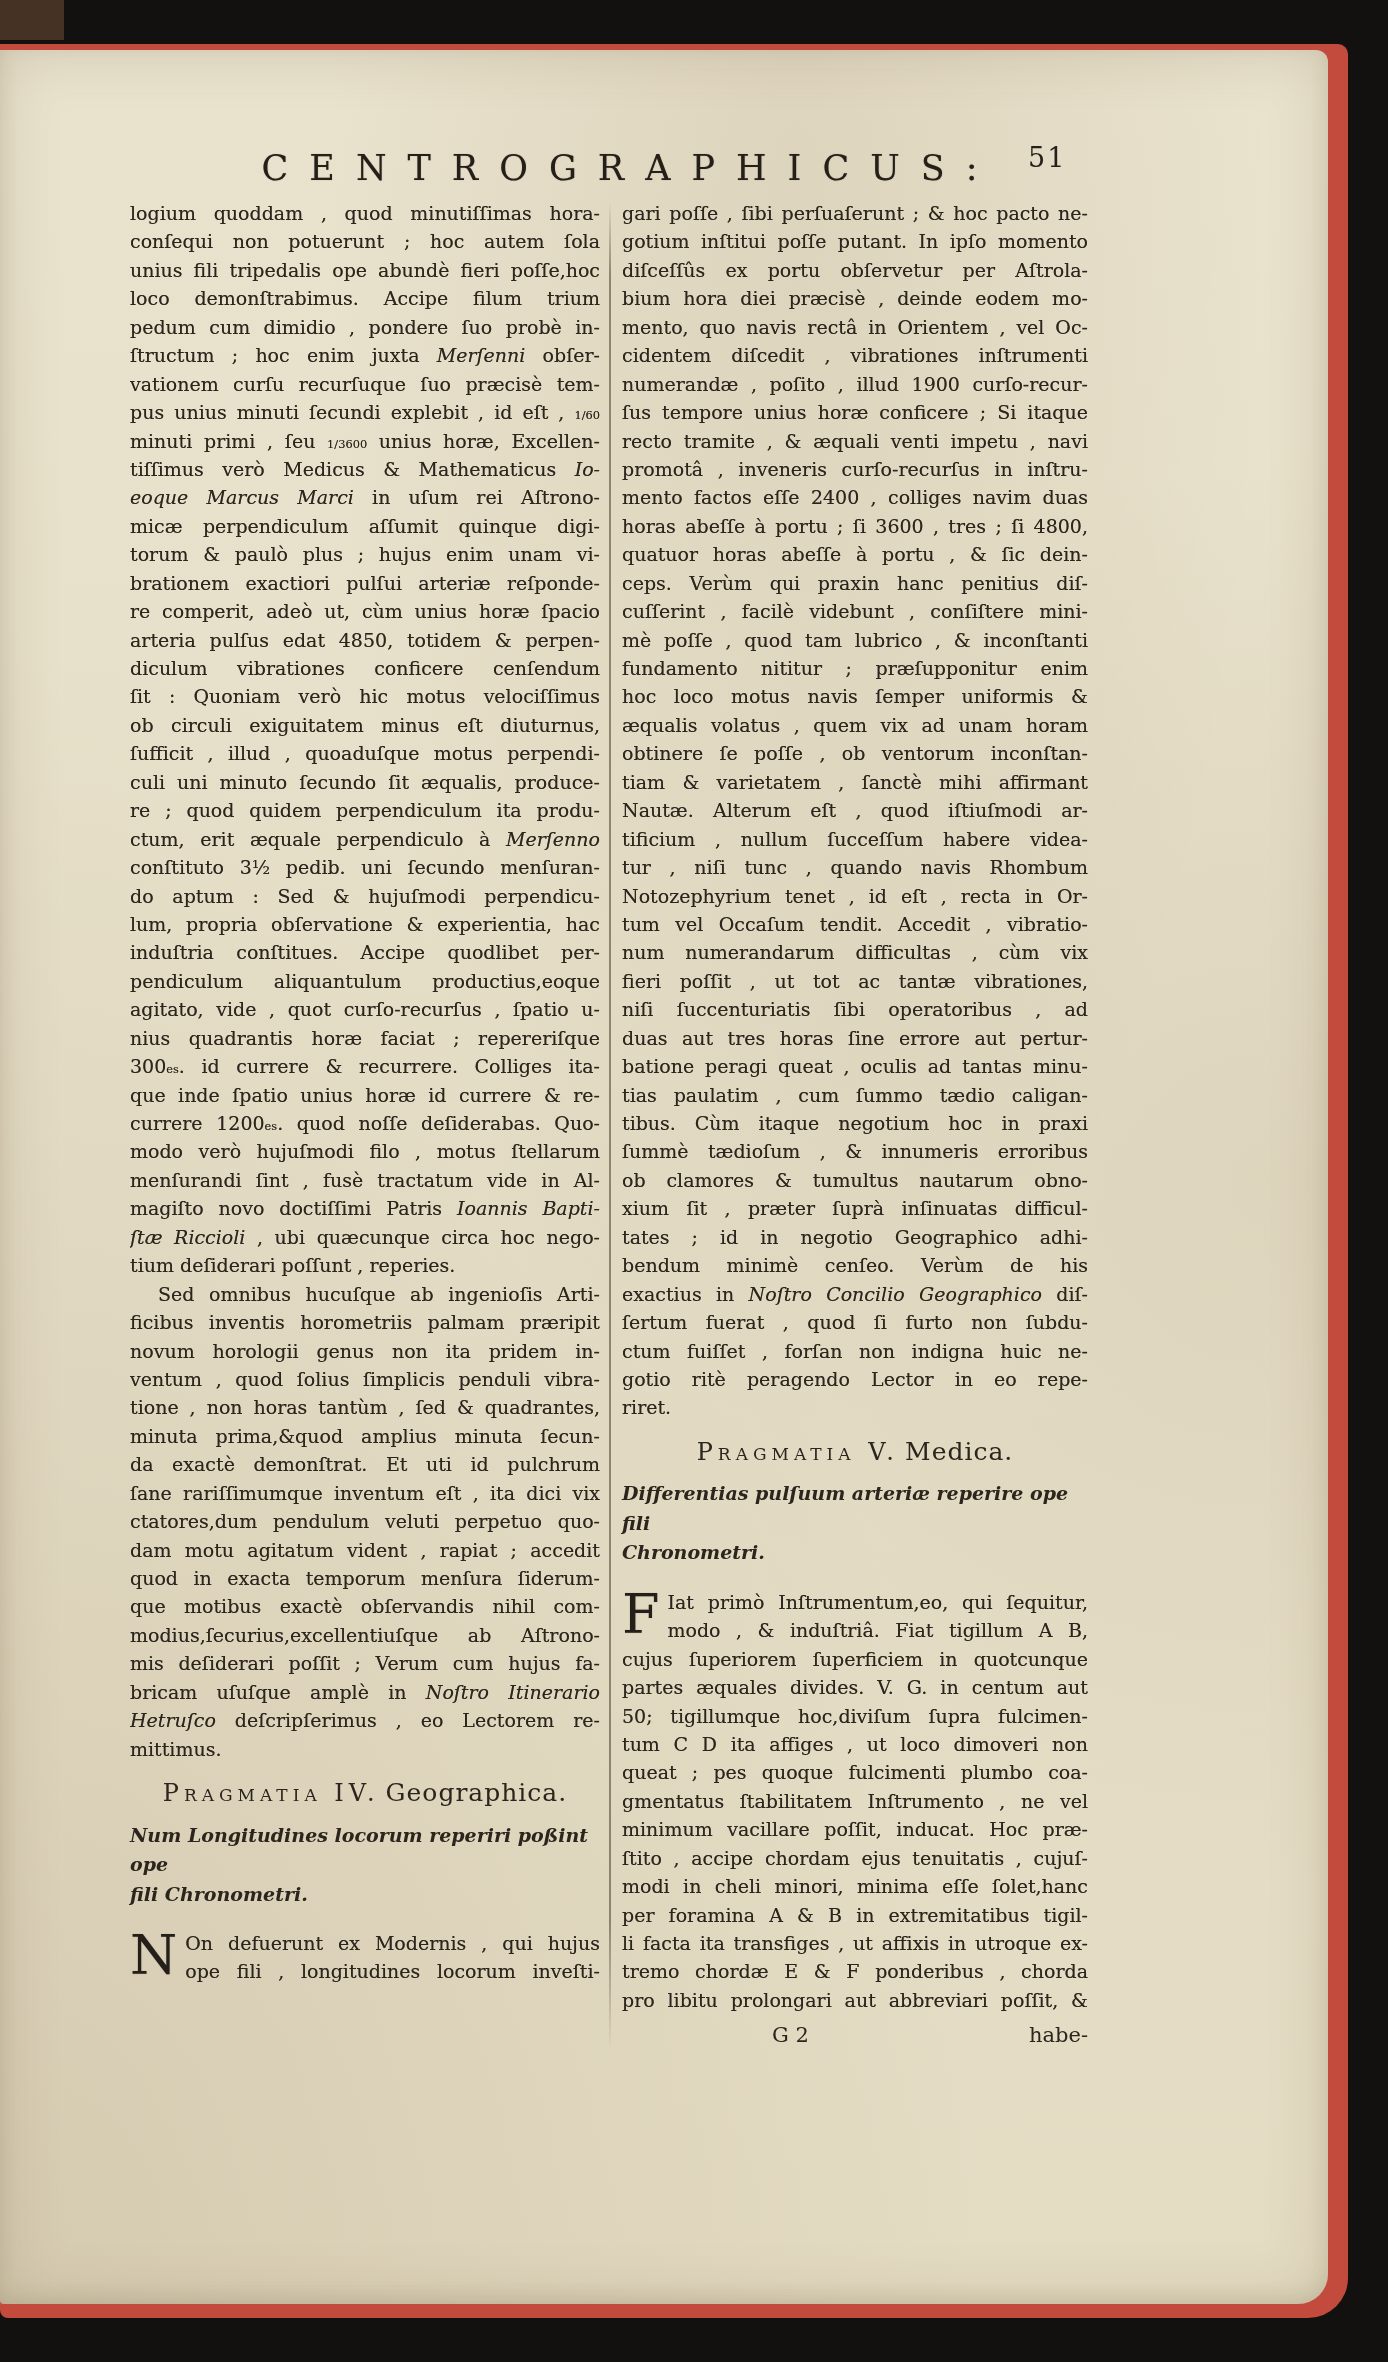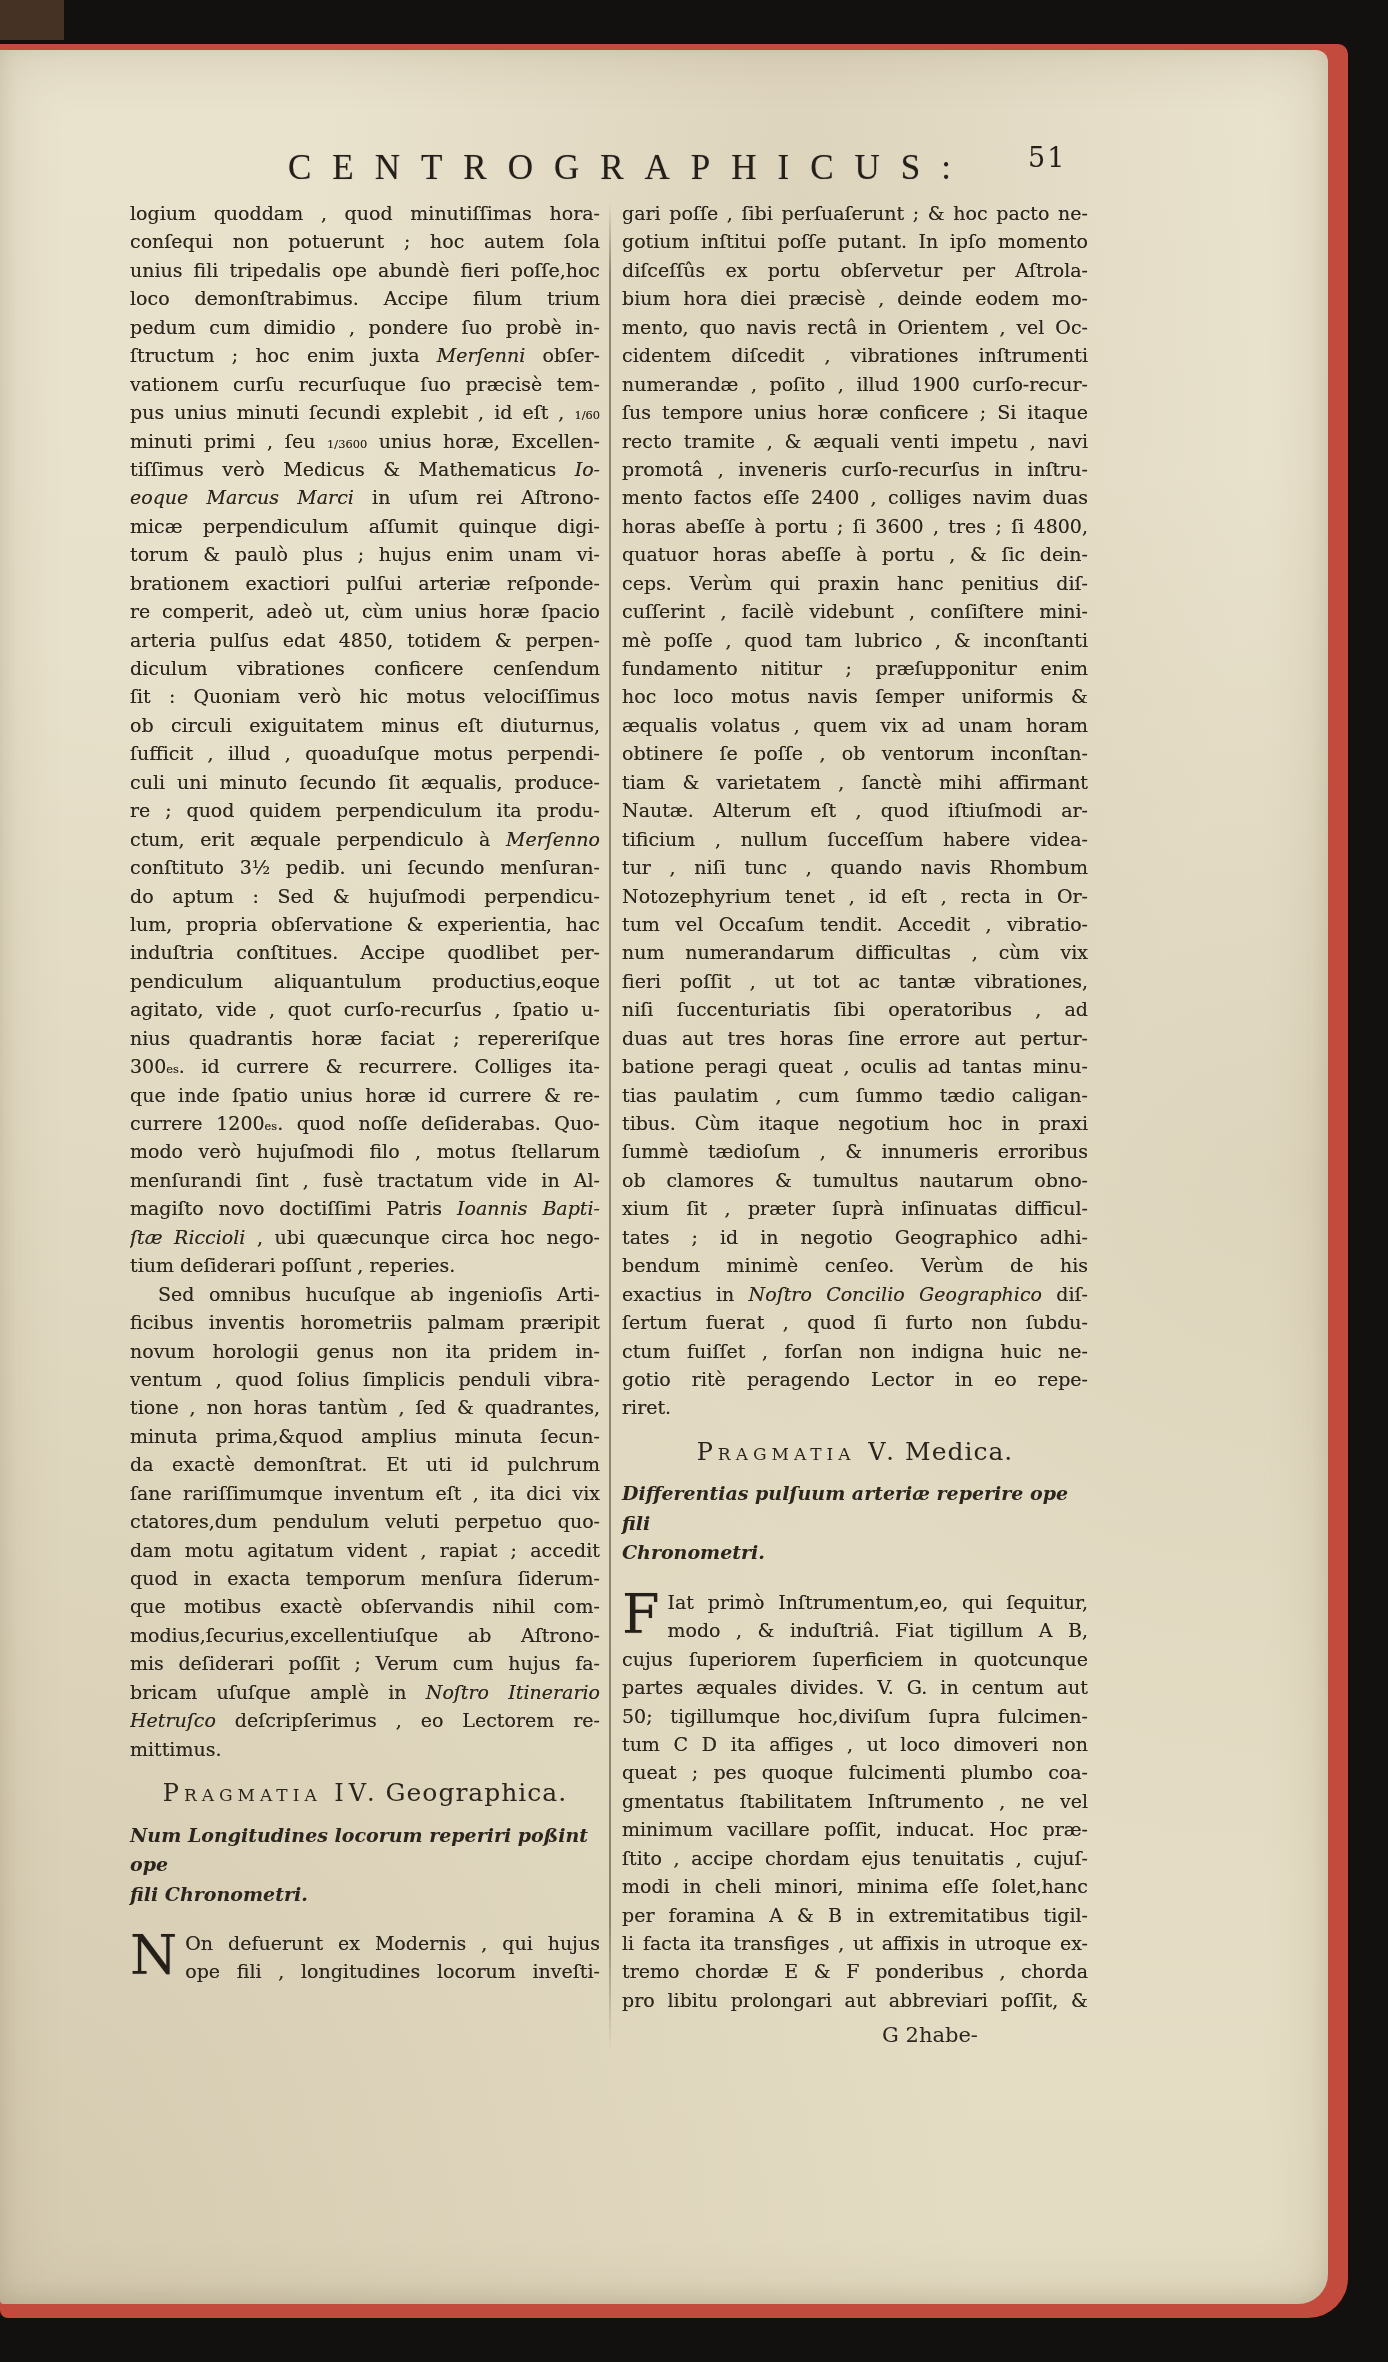--- a/index.html
+++ b/index.html
@@ -24,21 +24,21 @@
     border-radius:0 12px 30px 4px;
     box-shadow:inset 0 0 60px rgba(100,80,45,.18), inset 0 -6px 18px rgba(90,70,40,.12);
     color:var(--ink,#2b251d);
   }
   .running-head{
     position:absolute;left:150px;top:98px;width:960px;
     text-align:center;
   }
   .title{
     font-size:35px;letter-spacing:.6em;text-indent:.6em;
-    color:#241f18;text-shadow:0 0 1px rgba(36,31,24,.4);font-family:Liberation Serif, serif;
+    color:#241f18;text-shadow:0 0 1px rgba(36,31,24,.4);
   }
   .folio{
     position:absolute;left:1028px;top:92px;width:70px;
     font-size:27px;letter-spacing:2px;color:#241f18;
   }
   .col{position:absolute;top:149px;width:470px;font-size:19px;line-height:28.45px;}
   .col-left{left:130px;}
   .col-right{left:622px;width:466px;}
   .col-rule{
     position:absolute;left:609px;top:152px;width:2px;height:1848px;
@@ -55,21 +55,21 @@
     float:left;font-size:54px;line-height:48px;padding:3px 8px 0 0;
     color:#241f18;text-shadow:0 0 1px rgba(36,31,24,.4);
   }
   i{font-style:italic;}
   sup{font-size:.6em;vertical-align:30%;line-height:0;letter-spacing:0;}
   .sechead{text-align:center;margin:16px 0 12px;white-space:nowrap;}
   .shl{font-variant:small-caps;letter-spacing:5px;font-size:24px;}
   .sht{font-size:25px;letter-spacing:1px;}
   .subline{font-style:italic;font-size:19px;line-height:29.5px;font-weight:bold;}
   .subline + .para.drop{margin-top:20px;}
-  .sigrow{display:flex;justify-content:center;padding-left:150px;margin-top:7px;font-size:21px;}
+  .sigrow{display:flex;justify-content:space-between;padding-left:150px;margin-top:7px;font-size:21px;}
 </style>
 </head>
 <body style="--bg: #131110; --ink: #2b251d; --red: #c24b3e;">
 
 <div class="corner-sliver"></div>
 <div class="red-edge"></div>
 
 <div class="page">
   <div class="running-head">
     <span class="title">CENTROGRAPHICUS:</span>

